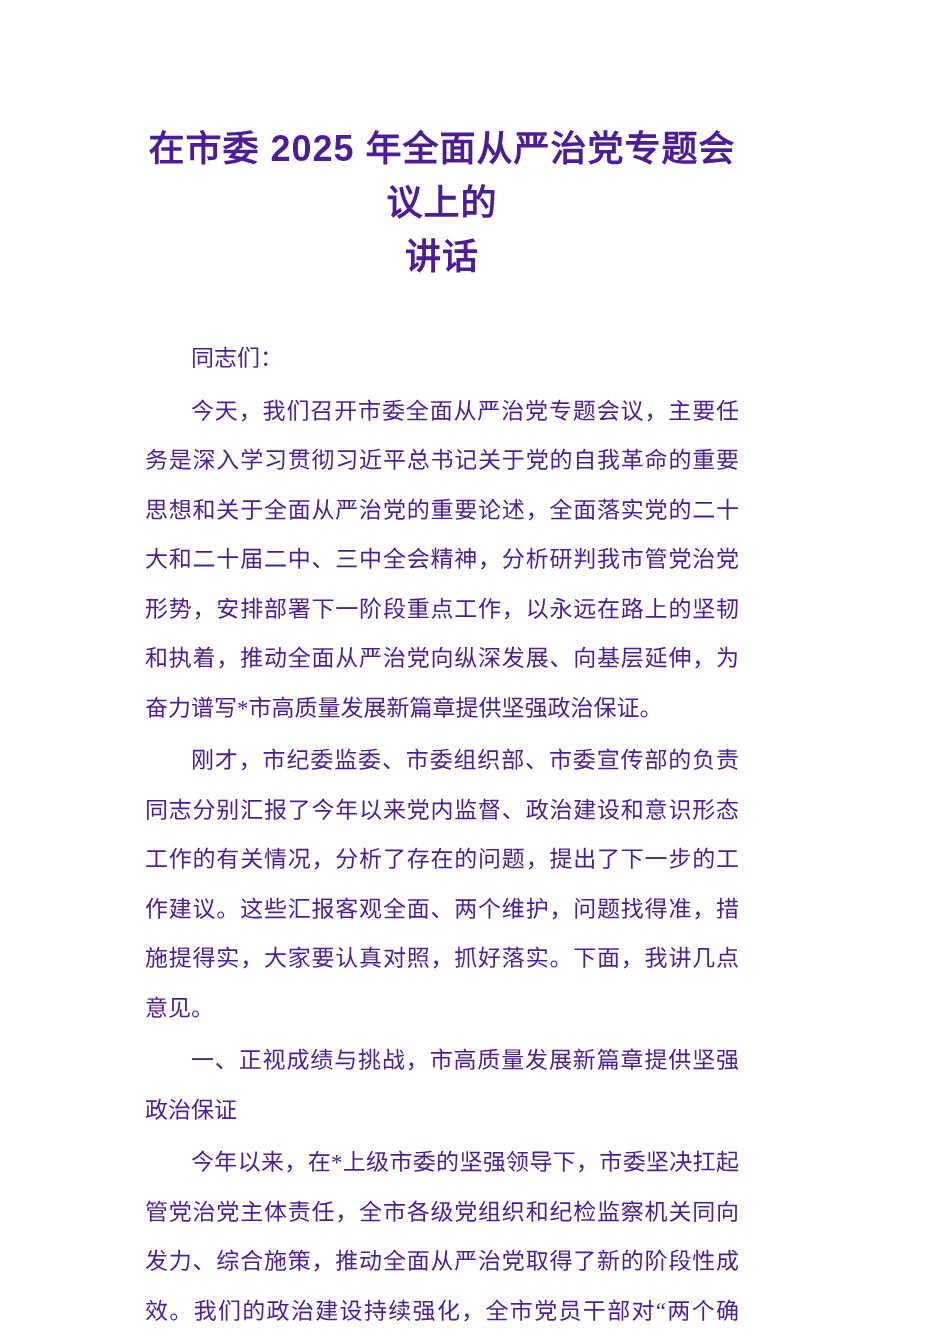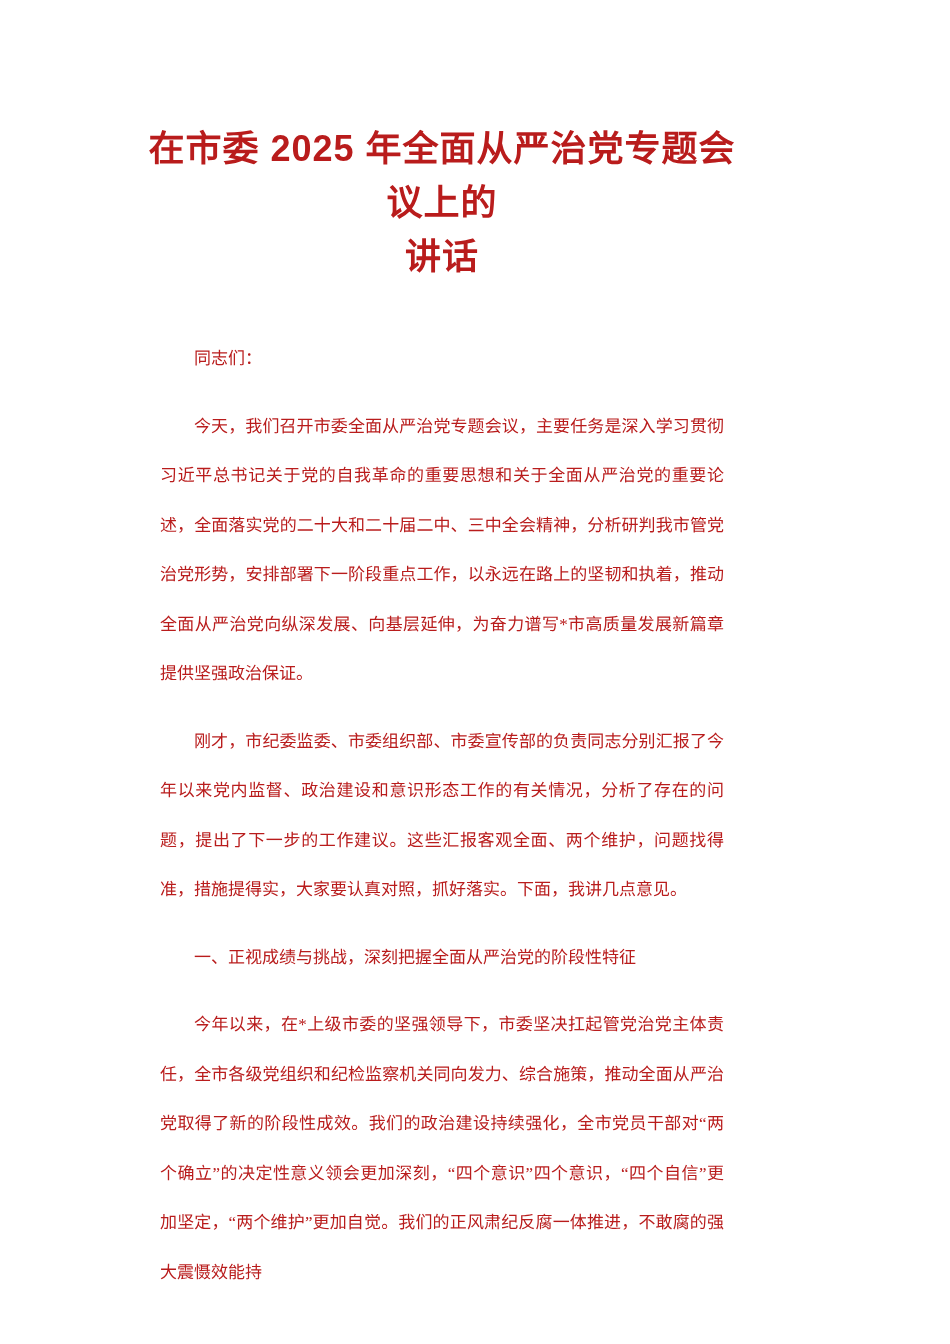--- a/index.html
+++ b/index.html
@@ -5,42 +5,42 @@
   html, body {
     margin: 0;
     padding: 0;
     background: #ffffff;
   }
   .page {
     position: relative;
     width: 880px;
     height: 1344px;
     background: #ffffff;
-    color: #b91c1c;
+    color: #4c1d95;
     box-sizing: border-box;
     padding: 122px 138px 4px 142px;
     overflow: hidden;
   }
   .doc-title {
     margin: 0 0 50px 0;
     font-family: "Liberation Sans", "DejaVu Sans", sans-serif;
     font-weight: 700;
     font-size: 36px;
     line-height: 54px;
     text-align: center;
     letter-spacing: 1px;
   }
   .doc-title .title-line {
     display: block;
   }
   .para {
-    margin: 18px;
+    margin: 3px;
     font-family: "Liberation Serif", "DejaVu Serif", serif;
     font-weight: 400;
-    font-size: 17px;
+    font-size: 23px;
     line-height: 49.5px;
     text-align: justify;
     text-justify: inter-character;
     text-indent: 2em;
     word-break: break-all;
     overflow-wrap: break-word;
   }
 </style>
 </head>
 <body>
@@ -51,17 +51,17 @@
     <span class="title-line">在市委 2025 年全面从严治党专题会议上的</span>
     <span class="title-line">讲话</span>
   </h1>
 
   <p class="para">同志们：</p>
 
   <p class="para">今天，我们召开市委全面从严治党专题会议，主要任务是深入学习贯彻习近平总书记关于党的自我革命的重要思想和关于全面从严治党的重要论述，全面落实党的二十大和二十届二中、三中全会精神，分析研判我市管党治党形势，安排部署下一阶段重点工作，以永远在路上的坚韧和执着，推动全面从严治党向纵深发展、向基层延伸，为奋力谱写*市高质量发展新篇章提供坚强政治保证。</p>
 
   <p class="para">刚才，市纪委监委、市委组织部、市委宣传部的负责同志分别汇报了今年以来党内监督、政治建设和意识形态工作的有关情况，分析了存在的问题，提出了下一步的工作建议。这些汇报客观全面、两个维护，问题找得准，措施提得实，大家要认真对照，抓好落实。下面，我讲几点意见。</p>
 
-  <p class="para">一、正视成绩与挑战，深刻把握全面从严治党的阶段性特征</p>
+  <p class="para">一、正视成绩与挑战，市高质量发展新篇章提供坚强政治保证</p>
 
   <p class="para">今年以来，在*上级市委的坚强领导下，市委坚决扛起管党治党主体责任，全市各级党组织和纪检监察机关同向发力、综合施策，推动全面从严治党取得了新的阶段性成效。我们的政治建设持续强化，全市党员干部对“两个确立”的决定性意义领会更加深刻，“四个意识”四个意识，“四个自信”更加坚定，“两个维护”更加自觉。我们的正风肃纪反腐一体推进，不敢腐的强大震慑效能持</p>
 
 </div>
 
 </body></html>

